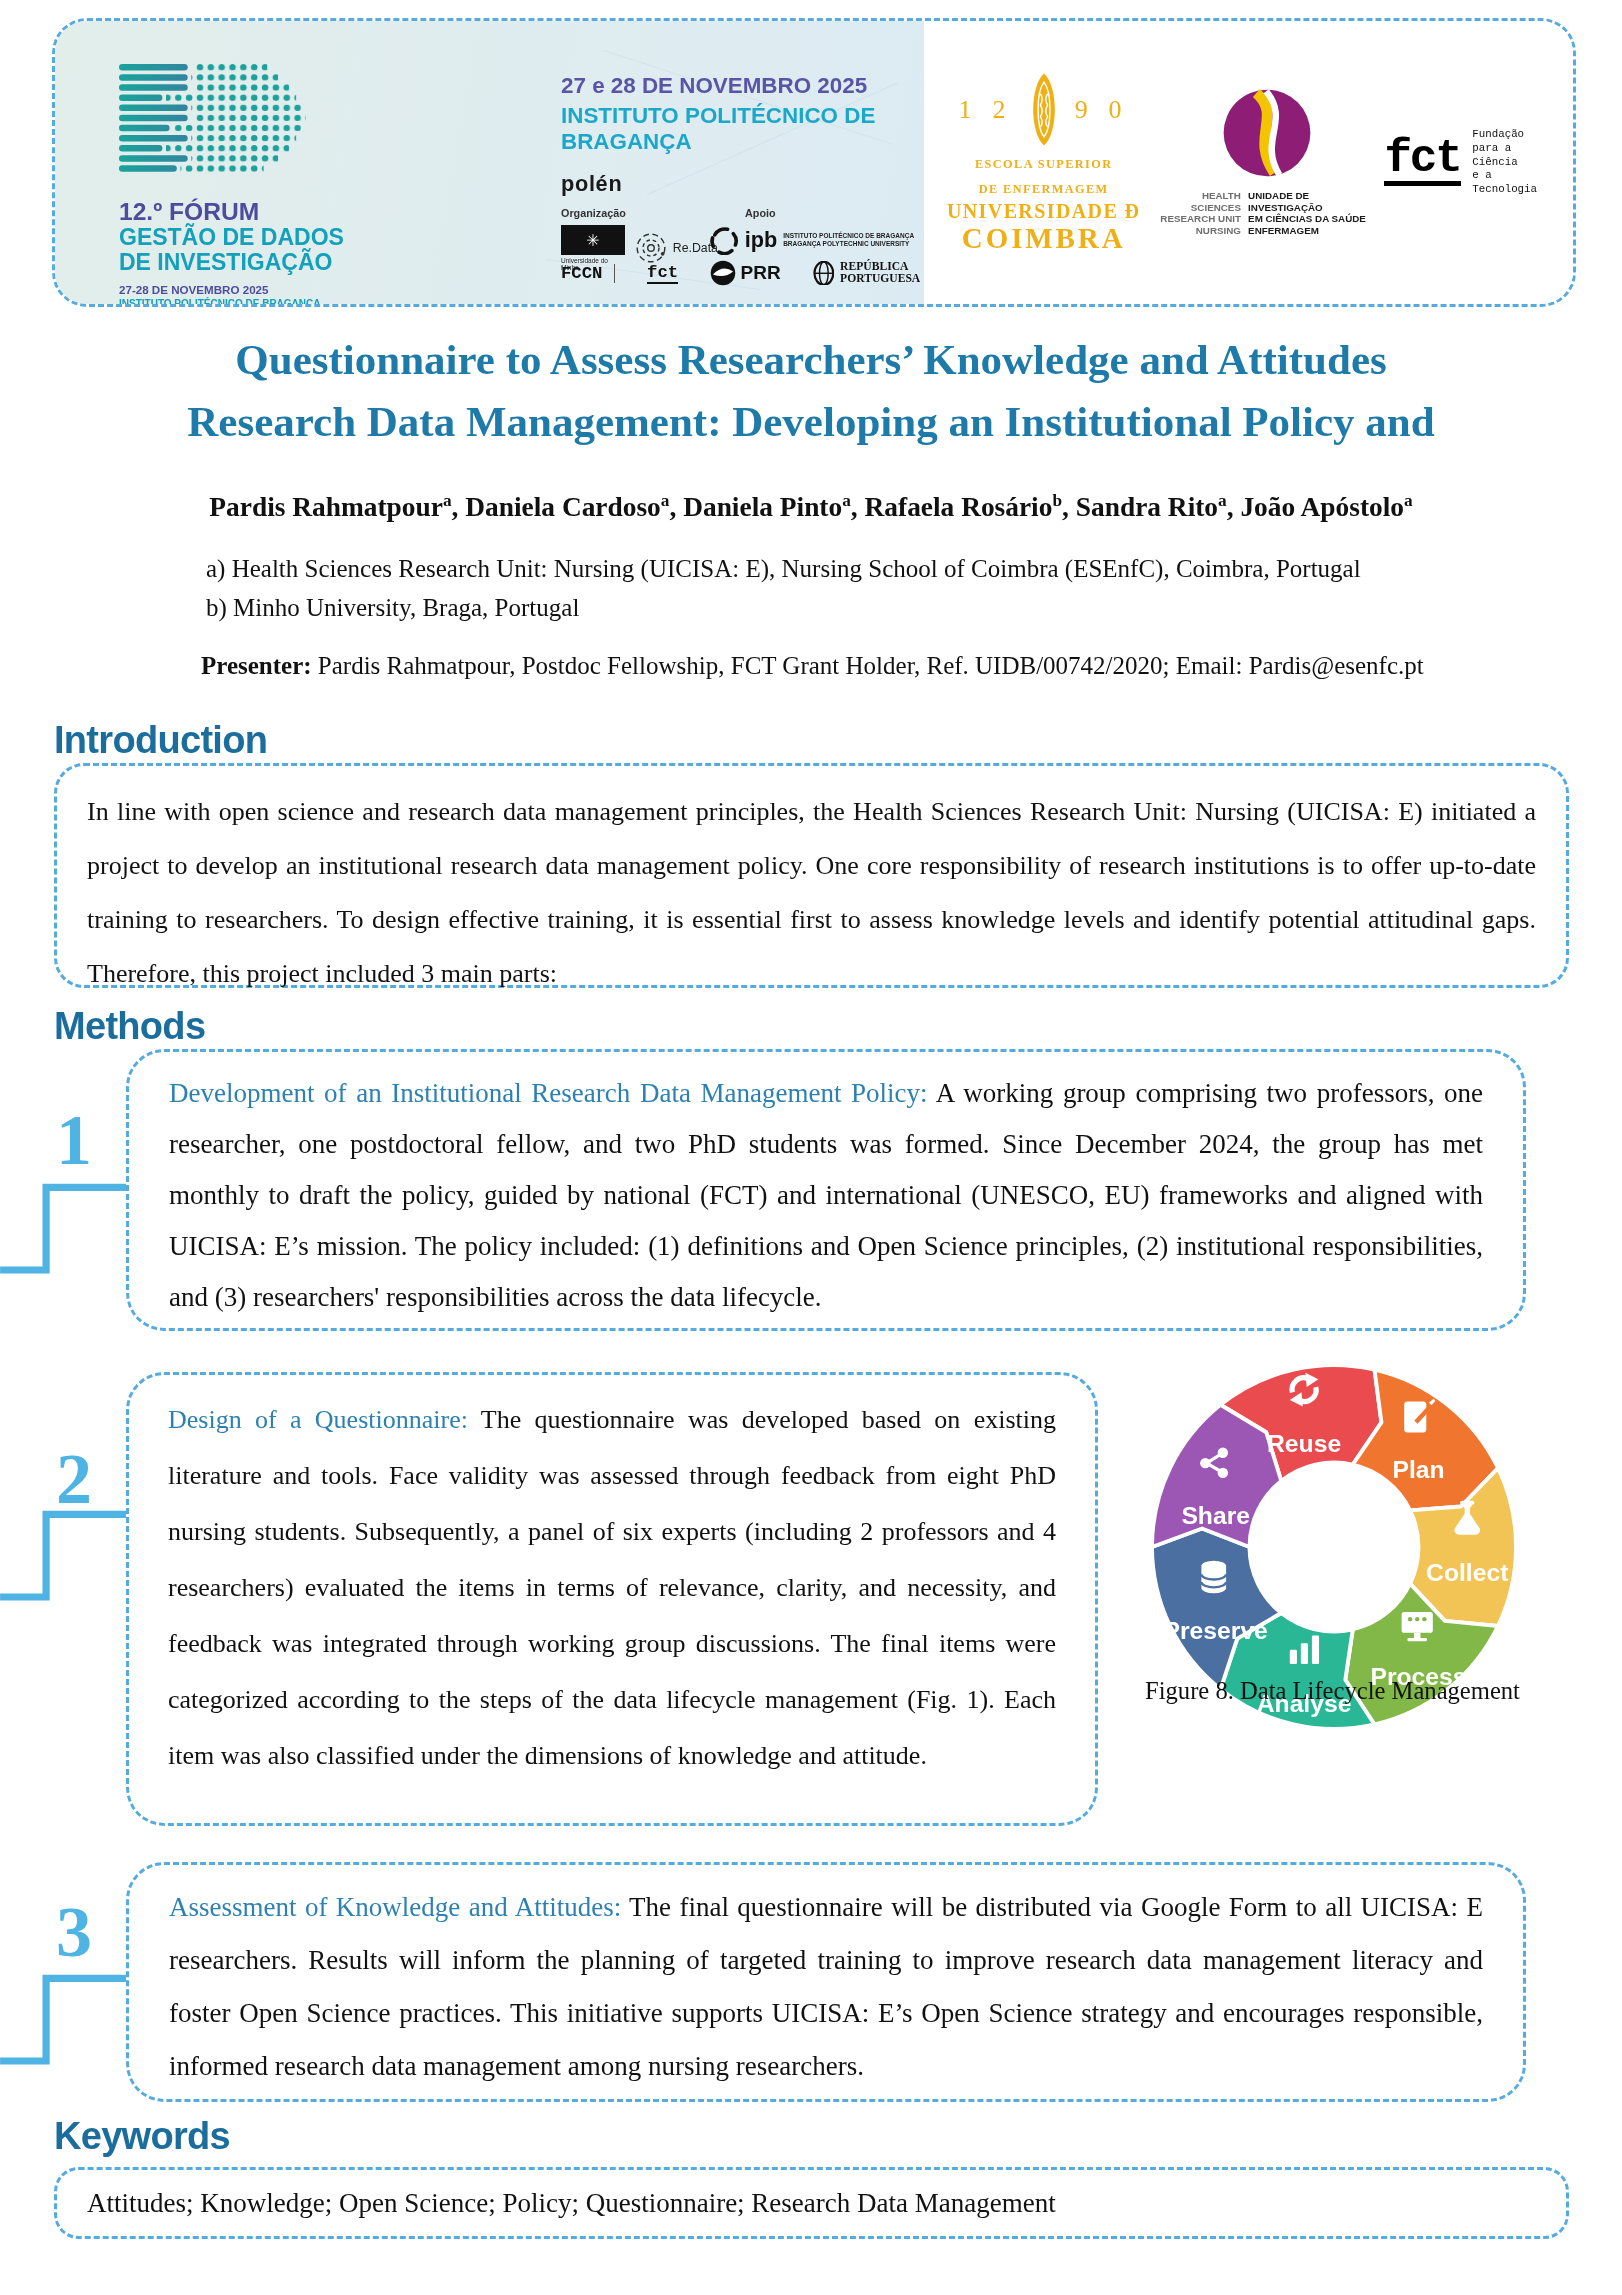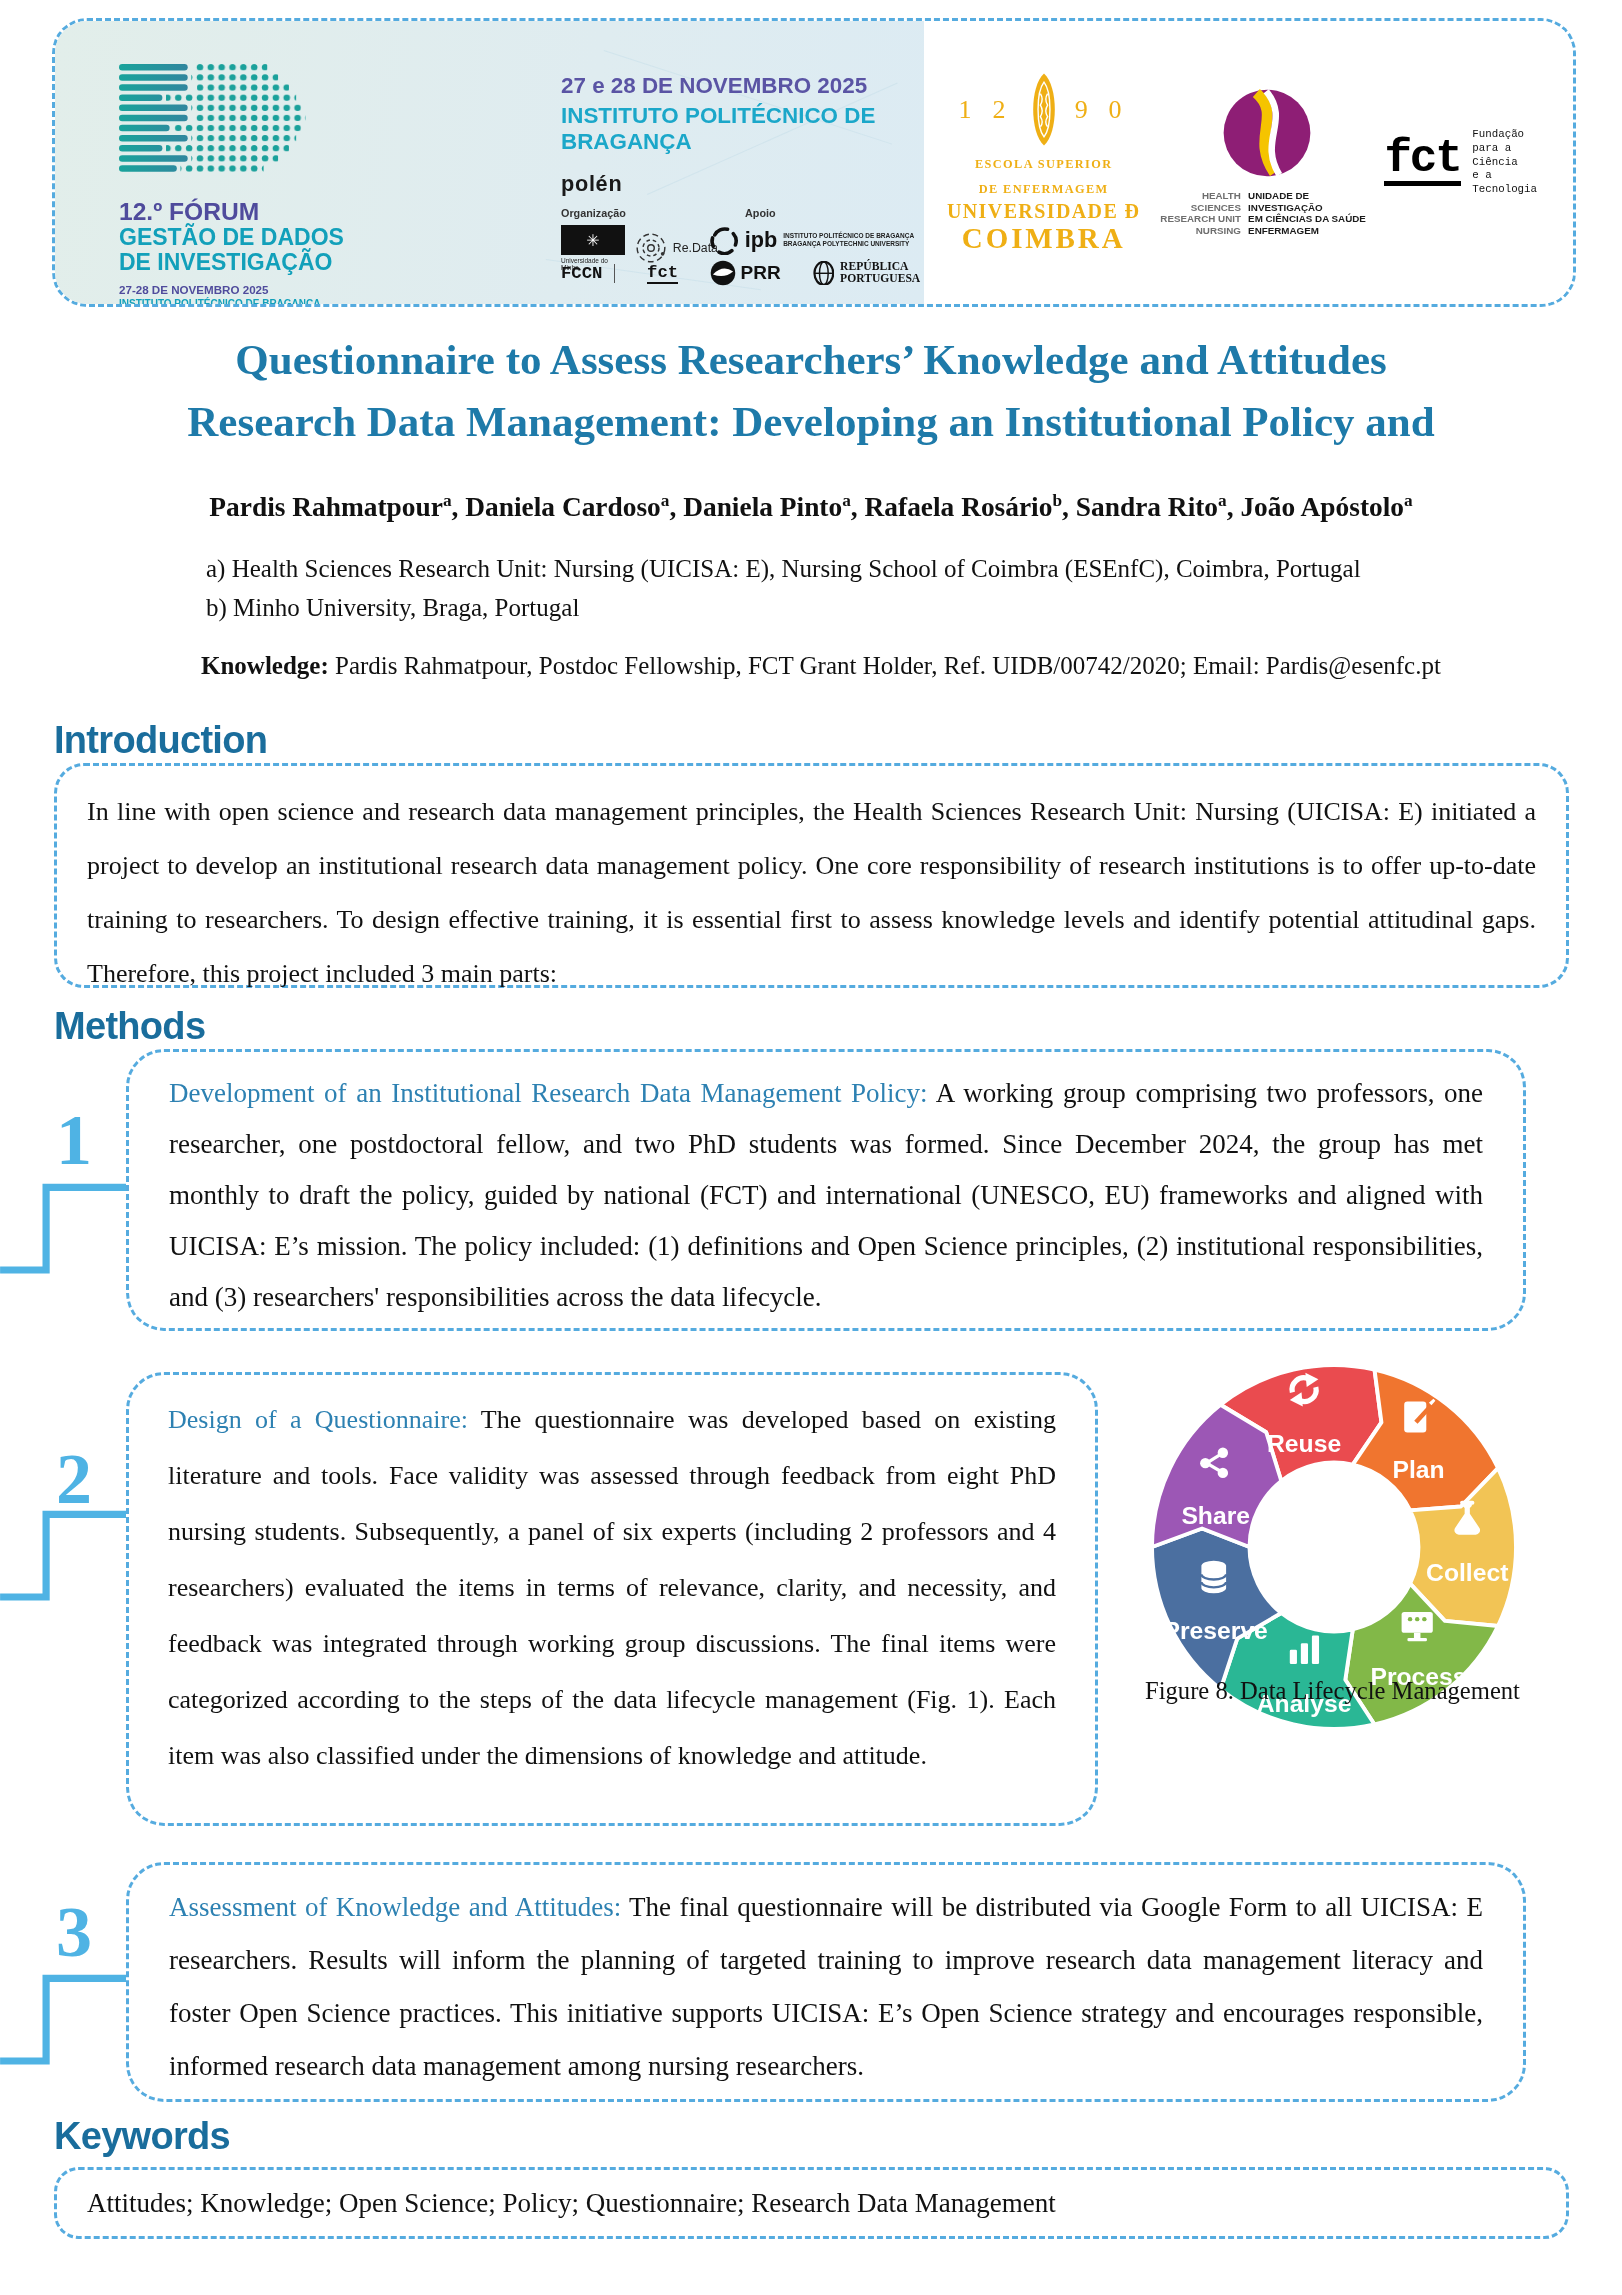--- a/index.html
+++ b/index.html
@@ -275,21 +275,21 @@
   </div>
 
   <div class="authors">
     <span><span>Pardis Rahmatpour</span><sup>a</sup><span>, </span></span><span><span>Daniela Cardoso</span><sup>a</sup><span>, </span></span><span><span>Daniela Pinto</span><sup>a</sup><span>, </span></span><span><span>Rafaela Rosário</span><sup>b</sup><span>, </span></span><span><span>Sandra Rito</span><sup>a</sup><span>, </span></span><span><span>João Apóstolo</span><sup>a</sup></span>
   </div>
 
   <div class="affil" style="top:555px;">a) Health Sciences Research Unit: Nursing (UICISA: E), Nursing School of Coimbra (ESEnfC), Coimbra, Portugal</div>
   <div class="affil" style="top:594px;">b) Minho University, Braga, Portugal</div>
 
   <div class="presenter">
-    <b>Knowledge:</b><span> Pardis Rahmatpour, Postdoc Fellowship, FCT Grant Holder, Ref. UIDB/00742/2020; Email: Pardis@esenfc.pt</span>
+    <b>Presenter:</b><span> Pardis Rahmatpour, Postdoc Fellowship, FCT Grant Holder, Ref. UIDB/00742/2020; Email: Pardis@esenfc.pt</span>
   </div>
 
   <div class="sec-h" style="top:719px;">Introduction</div>
   <div class="dash-box" style="left:54px;top:763px;width:1515px;height:225px;border-radius:30px;padding:19px 30px;">
     <p class="box-text" style="font-size:26px;line-height:54px;">In line with open science and research data management principles, the Health Sciences Research Unit: Nursing (UICISA: E) initiated a project to develop an institutional research data management policy. One core responsibility of research institutions is to offer up-to-date training to researchers. To design effective training, it is essential first to assess knowledge levels and identify potential attitudinal gaps. Therefore, this project included 3 main parts:</p>
   </div>
 
   <div class="sec-h" style="top:1005px;">Methods</div>
 
   <div class="num" style="left:56px;top:1104px;">1</div>

